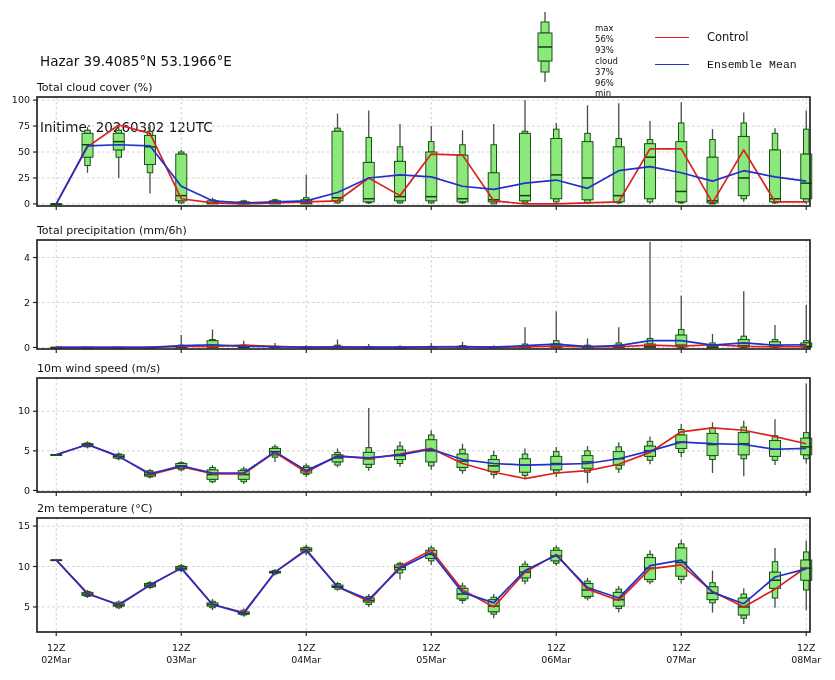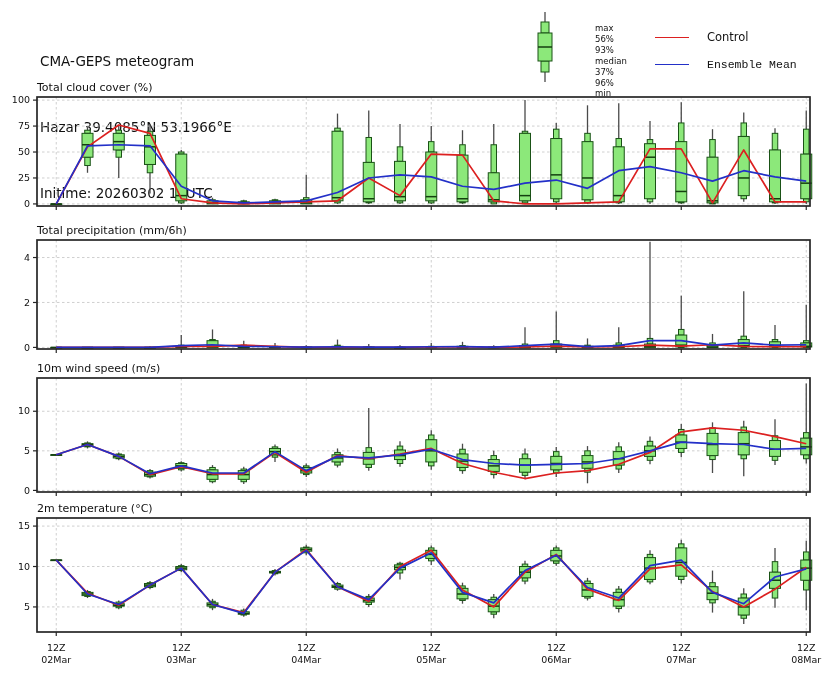--- a/index.html
+++ b/index.html
@@ -13,38 +13,37 @@
   .lgrow{position:absolute;left:655px;height:16px;display:flex;align-items:center;gap:18px;}
   .lgrow .swatch{display:inline-block;width:34px;height:0;border-top:1.8px solid #000;}
   .lgrow .lbl{font-size:11.5px;color:#111;}
 </style>
 </head>
 <body>
 
 <div id="stage">
 
   <div class="hdr">
-    <div>CMA-GEPS meteogram</div>
     <div>Hazar 39.4085°N 53.1966°E</div>
     <div>Initime: 20260302 12UTC</div>
   </div>
 
   <svg id="legend-glyph" width="24" height="82">
       <line x1="12" y1="4" x2="12" y2="74" stroke="#4a4a4a" stroke-width="1.3"></line>
       <rect x="8" y="14" width="8" height="11" fill="#8ce87a" stroke="#1a5216" stroke-width="1"></rect>
       <rect x="8" y="53" width="8" height="11" fill="#8ce87a" stroke="#1a5216" stroke-width="1"></rect>
       <rect x="5" y="25" width="14" height="28" fill="#8ce87a" stroke="#1a5216" stroke-width="1"></rect>
       <line x1="5" y1="39" x2="19" y2="39" stroke="#143f10" stroke-width="1.5"></line>
     </svg>
 
   <div class="legend-pcts">
     <div>max</div>
     <div>56%</div>
     <div>93%</div>
-    <div>median</div>
+    <div>cloud</div>
     <div>37%</div>
     <div>96%</div>
     <div>min</div>
   </div>
 
   <div class="lgrow" style="top:29px;">
     <span class="swatch" id="sw-control" style="border-top-color: rgb(220, 32, 32);"></span>
     <span class="lbl">Control</span>
   </div>
   <div class="lgrow" style="top:56px;font-family:Liberation Mono, monospace;">

